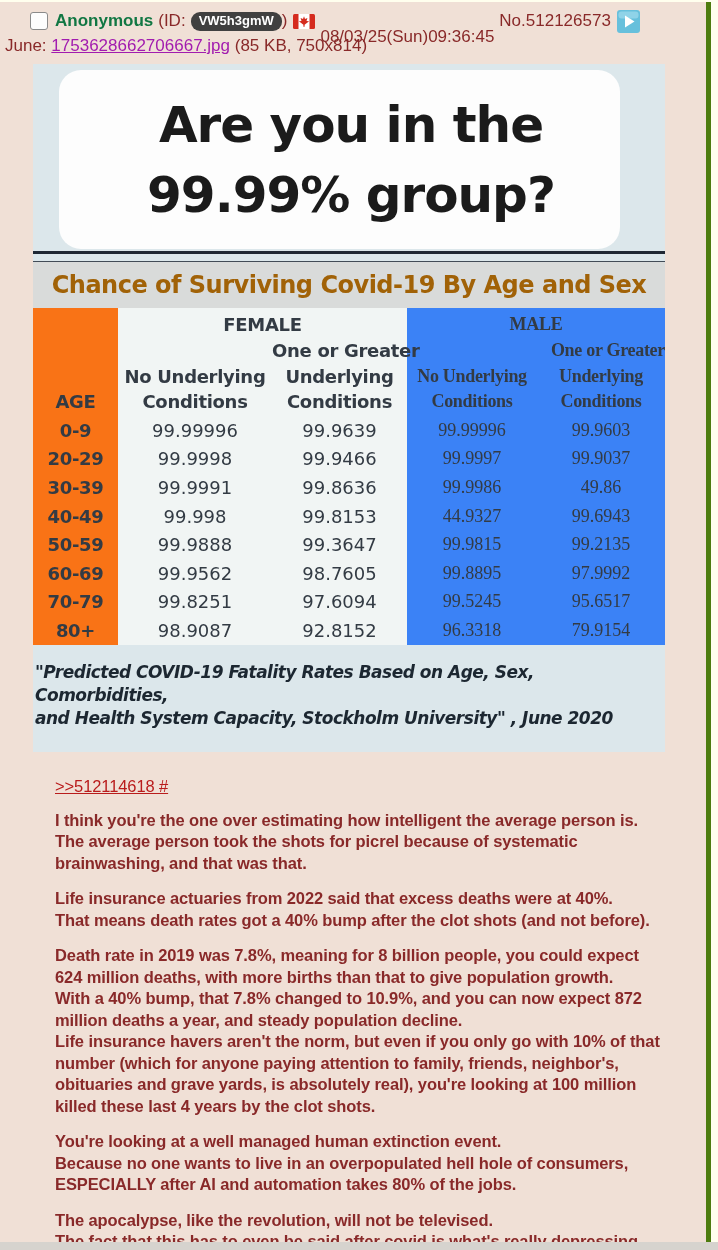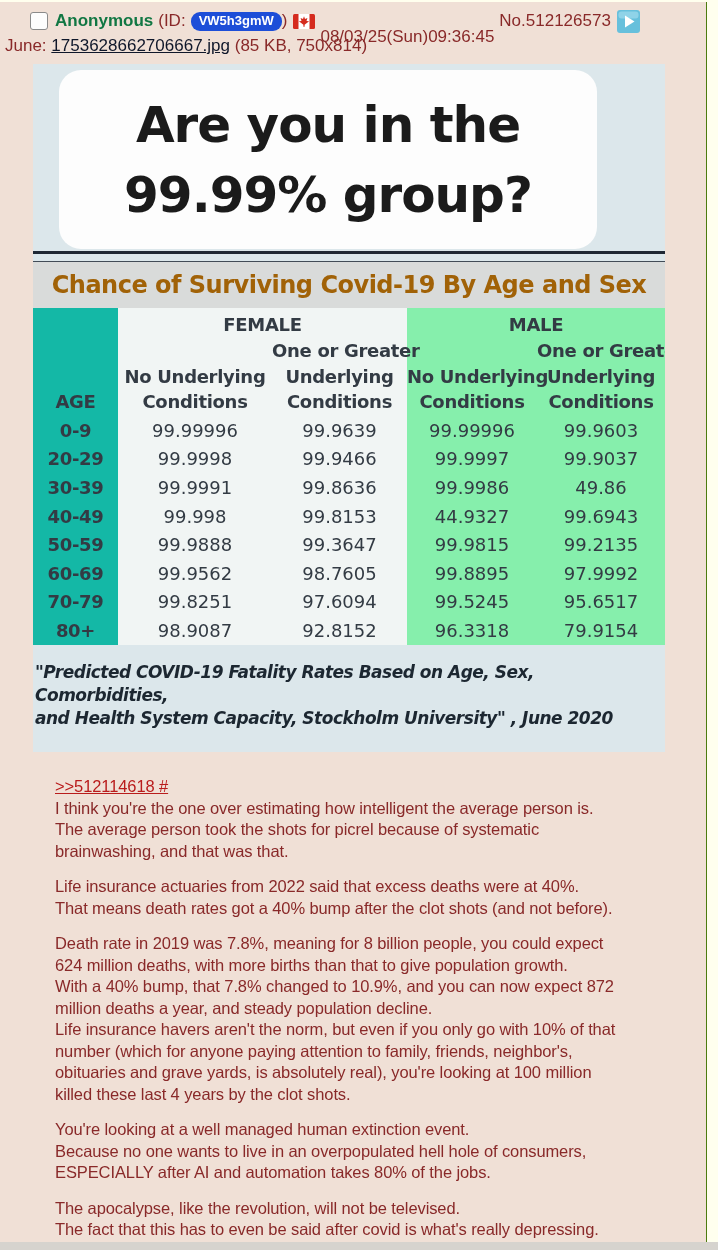--- a/index.html
+++ b/index.html
@@ -1,67 +1,67 @@
 <!DOCTYPE html>
 <html><head>
 <meta charset="utf-8">
 <style>
   html,body{margin:0;padding:0;width:718px;height:1250px;overflow:hidden;
     font-family:"Liberation Sans",sans-serif;background:#ffffee;}
   .page{position:relative;width:718px;height:1250px;}
   .post{position:absolute;left:0;top:2px;width:706px;height:1248px;
-    background:#f0e0d6;border-right:1px solid #4d7c0f;}
+    background:#f0e0d6;border-right:5px solid #4d7c0f;}
   .bottom-bar{position:absolute;left:0;bottom:0;width:718px;height:8px;
     background:#d6d3ce;z-index:6;}
   
   .post-header{padding:7px 0 0 30px;height:24px;display:flex;align-items:center;
     font-size:17px;color:#892929;white-space:nowrap;}
   .chk{display:inline-block;width:16px;height:16px;background:#fdfdfd;
     border:1.5px solid #8a8a8a;border-radius:3px;margin-right:7px;}
   .poster-name{color:#117743;font-weight:bold;margin-right:5px;}
   .idwrap{margin-right:5px;}
-  .id-badge{display:inline-block;background:#1d4ed8;color:#fff;font-weight:bold;
+  .id-badge{display:inline-block;background:#404040;color:#fff;font-weight:bold;
     font-size:13px;padding:1.5px 8px 2.5px;border-radius:9px;vertical-align:1px;}
   .flag{margin:0 5px 0 1px;vertical-align:-2px;}
   .ts{margin-right:5px;margin-top:31px;}
   .arrow-btn{margin-left:6px;vertical-align:-4px;cursor:pointer;}
   .file-line{padding:3px 0 0 5px;height:21px;font-size:17px;color:#892929;}
-  .file-link{color:#0f172a;text-decoration:underline;cursor:pointer;}
+  .file-link{color:#a21caf;text-decoration:underline;cursor:pointer;}
   
   .post-image{margin:7px 0 0 33px;width:632px;height:688px;background:#dce7eb;
     cursor:pointer;overflow:hidden;font-family:"DejaVu Sans",sans-serif;}
   .headline-card{margin:6px 0 0 26px;width:538px;height:179px;background:#fdfdfd;
     border-radius:22px;display:flex;flex-direction:column;justify-content:center;
-    align-items:center;}
+    align-items:center;padding-left:23px;}
   .headline{font-size:50px;font-weight:bold;color:#1b1b1b;letter-spacing:-1px;
     line-height:1.4;}
   .divider{margin-top:2px;height:7px;border-top:3px solid #1f2834;
     border-bottom:1px solid #424c57;}
   .table-title{height:46px;background:#d9dbda;display:flex;align-items:center;
     justify-content:center;color:#a16207;font-weight:bold;font-size:24px;
     letter-spacing:-0.5px;}
   table.surv{width:632px;table-layout:fixed;border-collapse:collapse;padding-left:32px;}
   table.surv td{padding:0;text-align:center;overflow:visible;white-space:nowrap;
     color:#333b44;font-size:18px;}
-  .c-age{background:#14b8a6;}
+  .c-age{background:#f97316;}
   .c-f{background:#f1f5f4;}
-  .c-m{background:#86efac;}
+  .c-m{background:#3b82f6;font-family:Liberation Serif, serif;}
   .hdr{font-weight:bold;font-size:16px;letter-spacing:-0.3px;color:#2d343c;}
   tr.hr-a td{height:27px;vertical-align:bottom;}
   tr.hr-b td{height:26px;vertical-align:bottom;text-align:right;}
   tr.hr-c td{height:26px;vertical-align:bottom;}
   tr.hr-d td{height:29px;vertical-align:middle;}
   tr.data-row td{height:28.6px;vertical-align:middle;}
   .age-label{color:#fff;font-weight:bold;font-size:18px;letter-spacing:-0.3px;}
   .citation{padding:16px 4px 0 2px;color:#1c2731;font-weight:bold;
     font-style:italic;font-size:17px;letter-spacing:-0.5px;line-height:23px;}
   
   .comment{margin:24px 0 0 55px;width:655px;font-size:16.5px;line-height:21.5px;
     letter-spacing:-0.1px;color:#892929;}
-  .comment p{margin:0 0 14px;white-space:pre-line;}
+  .comment p{margin:12px 0 14px;white-space:pre-line;font-weight:bold;}
   .comment p:last-child{margin-bottom:0;}
   .quote-link{color:#b91c1c;text-decoration:underline;cursor:pointer;
     display:inline-block;}
 </style>
 </head>
 <body>
 
 <div class="page">
   <div class="post">
 

